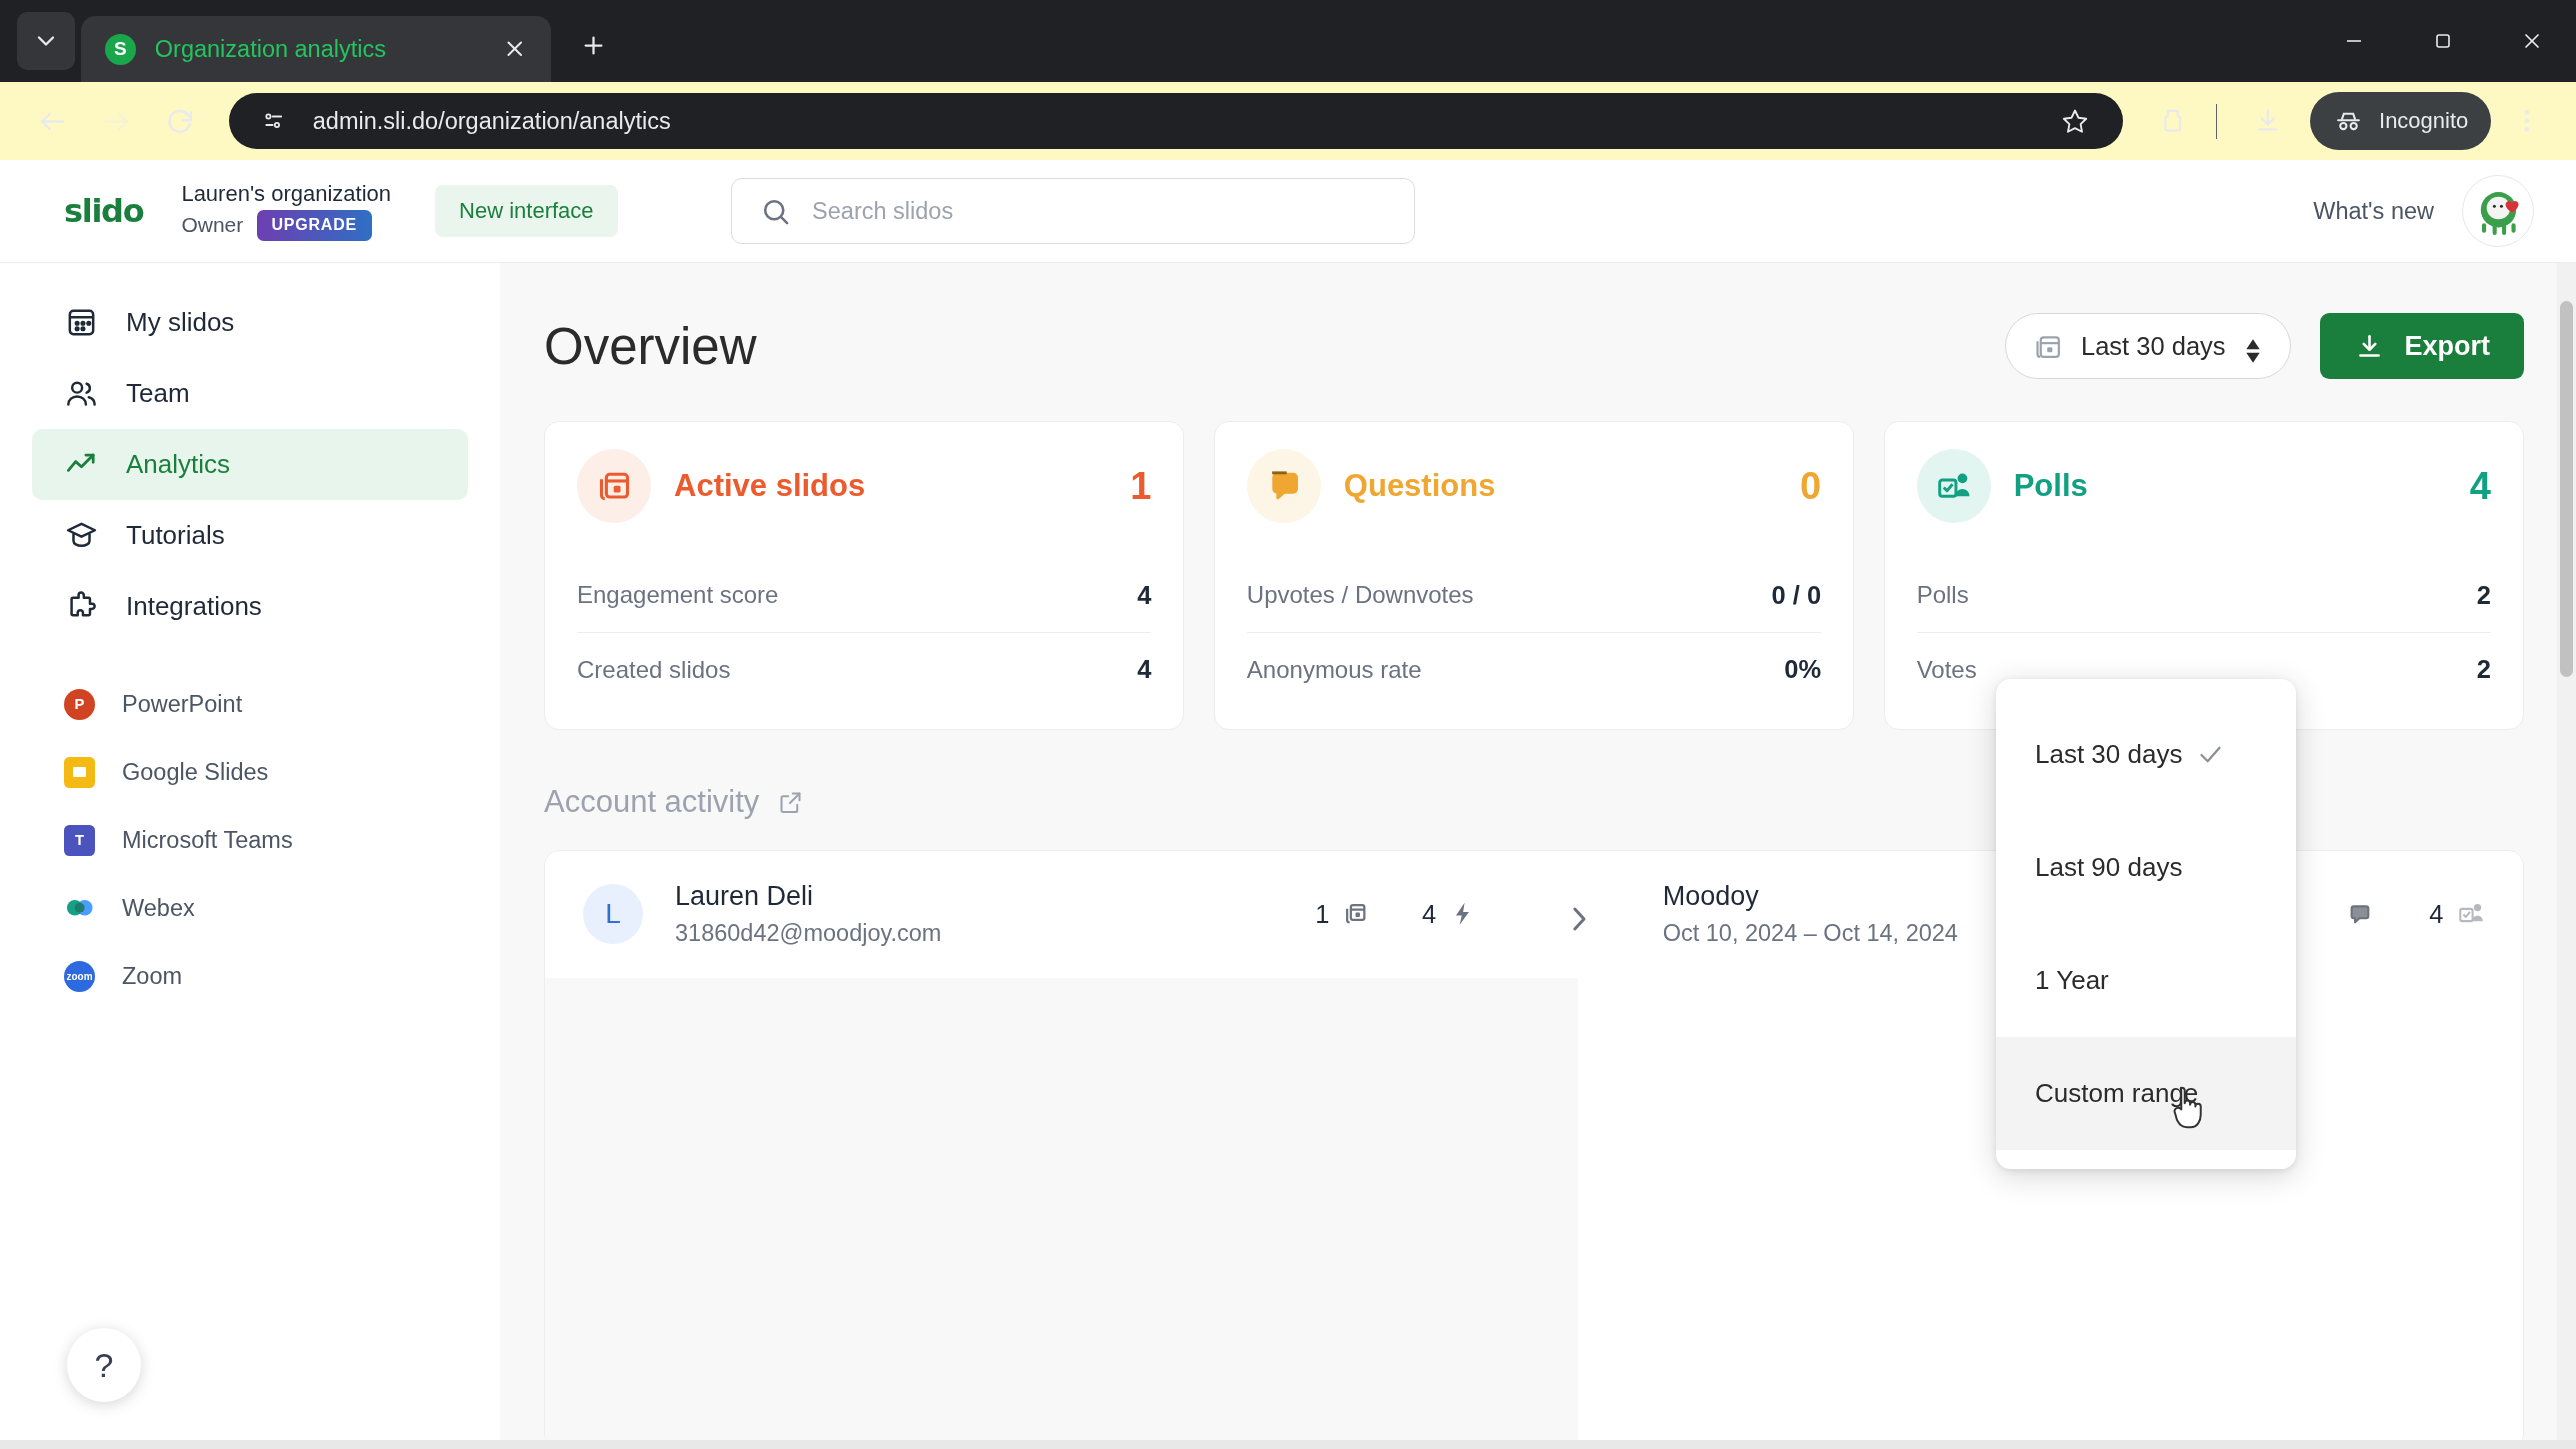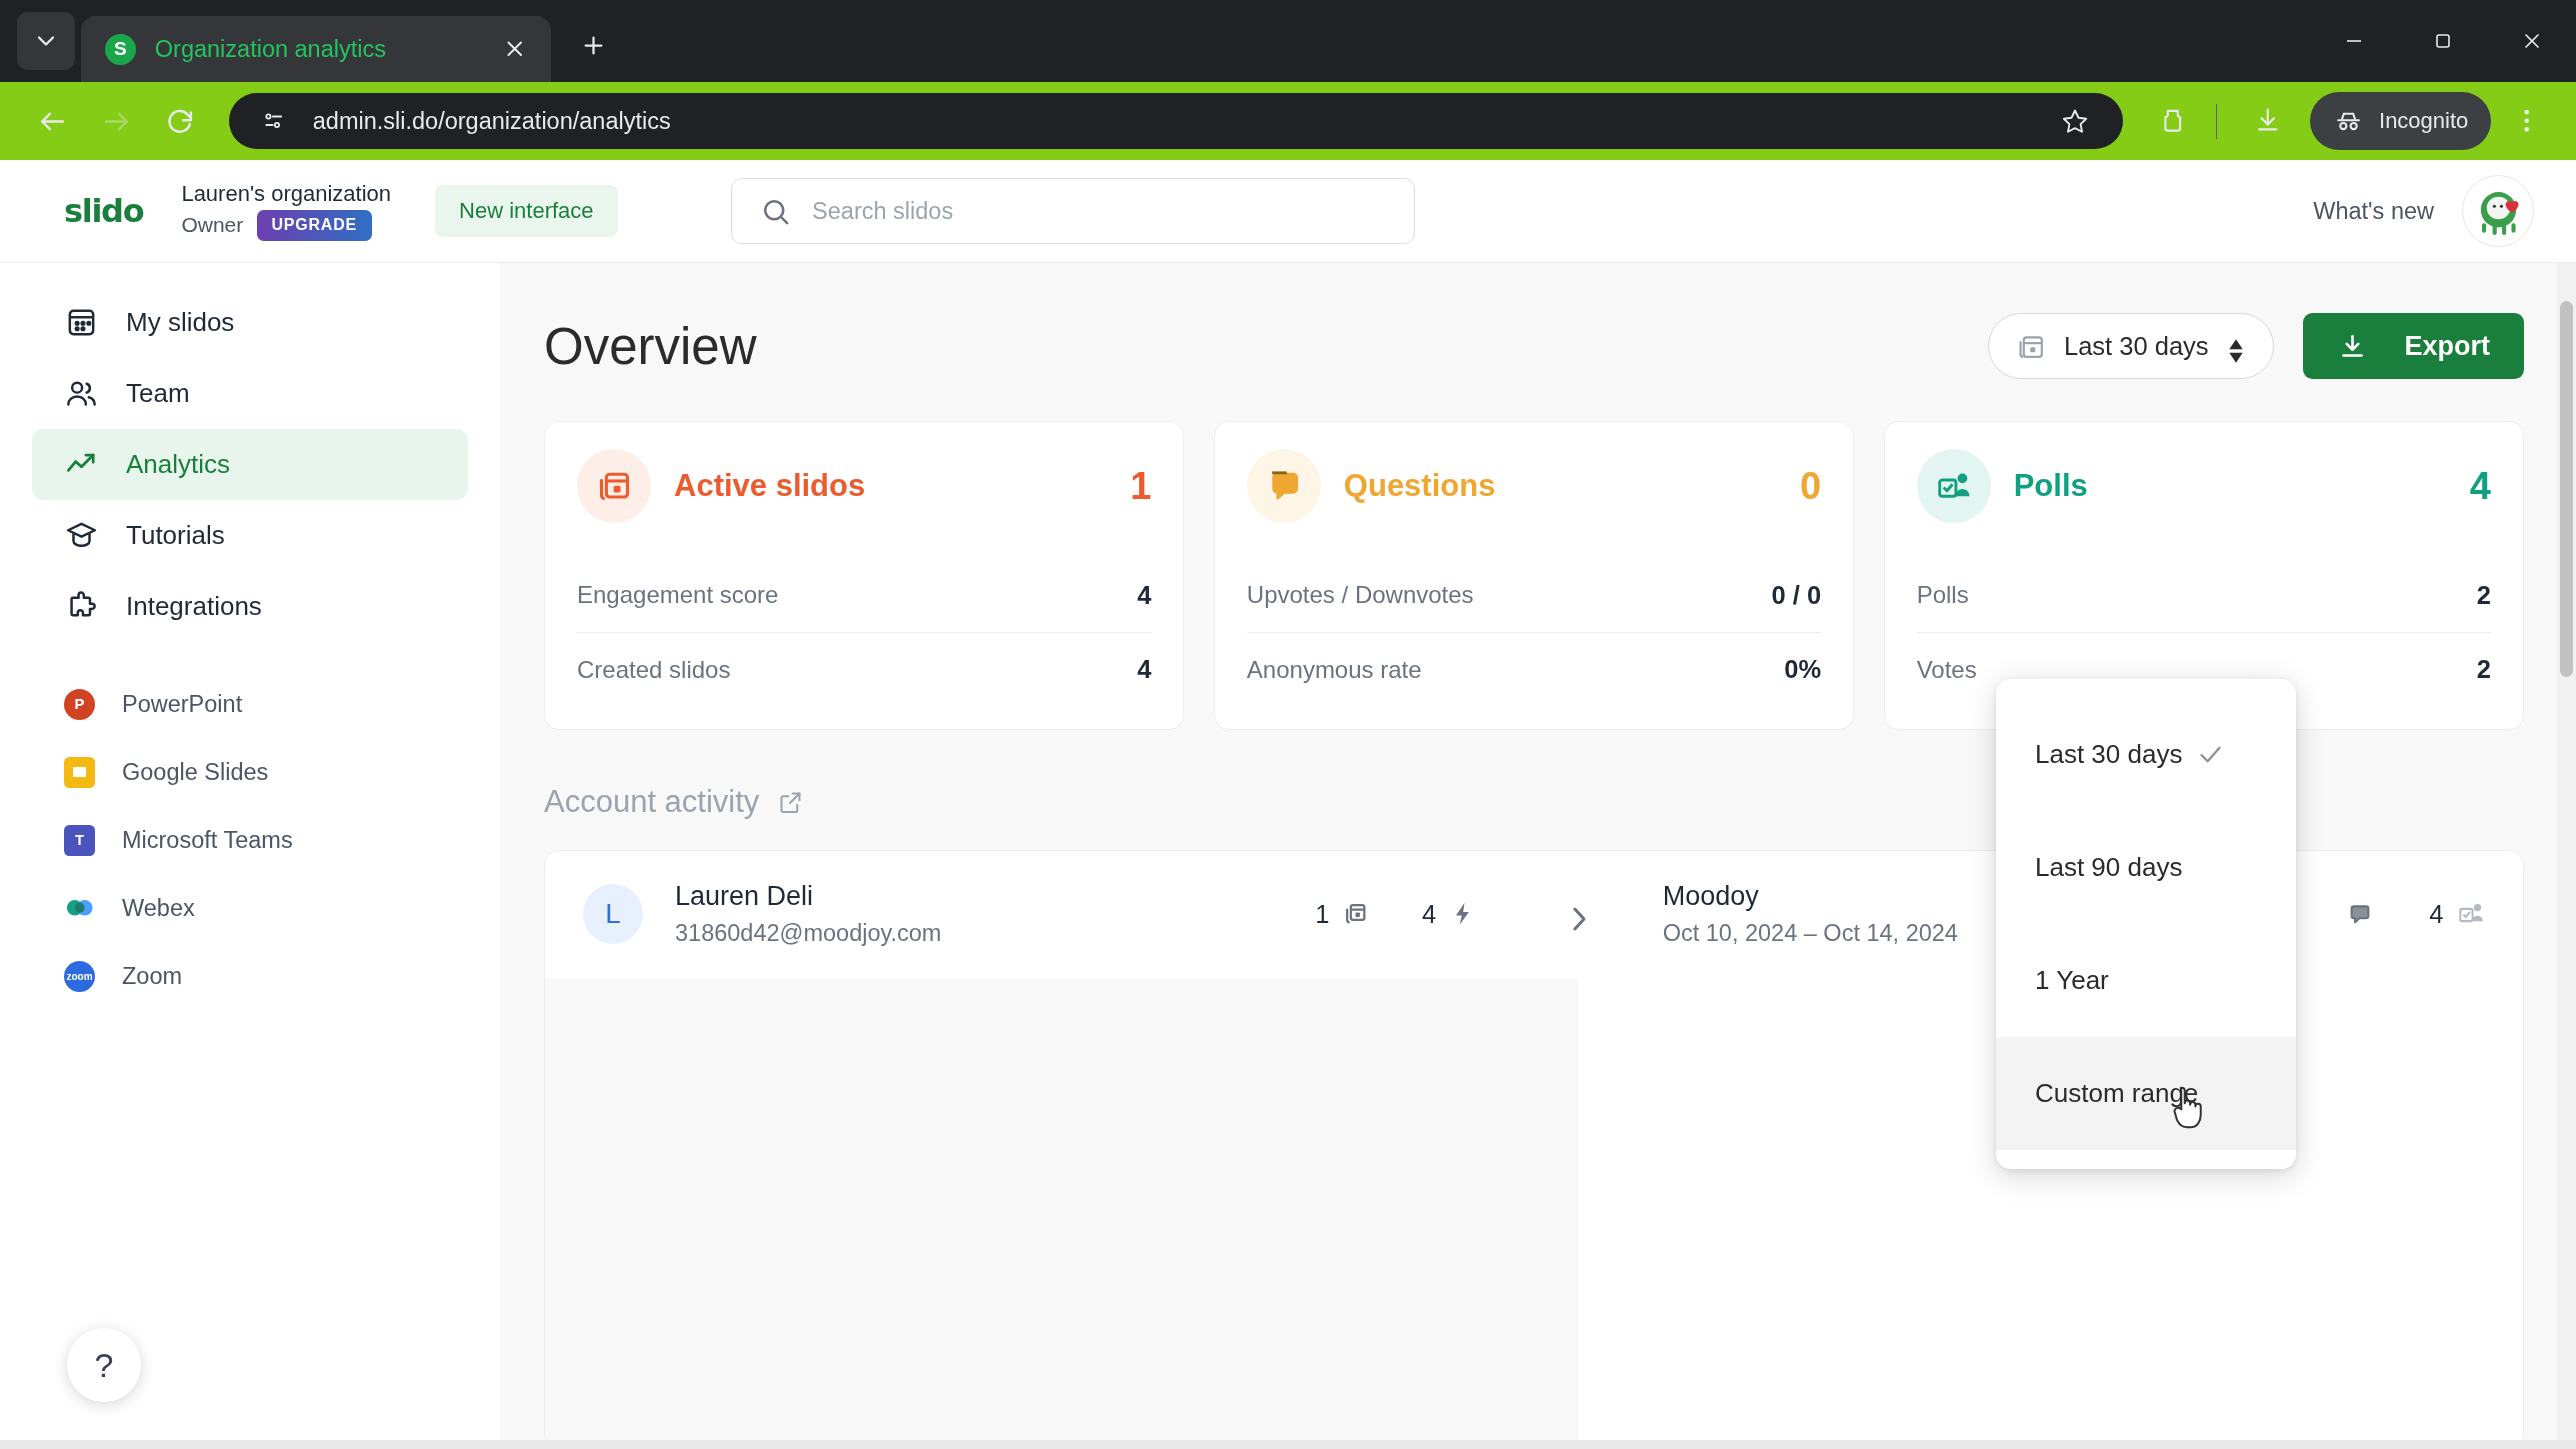--- a/index.html
+++ b/index.html
@@ -39,21 +39,21 @@
   .tab-close { width: 35px; height: 35px; display: flex; align-items: center; justify-content: center; border-radius: 50%; flex: none; }
   .tab-close svg { width: 21.5px; height: 21.5px; }
 
   .new-tab-btn { width: 54px; height: 54px; display: flex; align-items: center; justify-content: center; margin: 0 0 9.4px 16px; border-radius: 50%; flex: none; }
   .new-tab-btn svg { width: 27px; height: 27px; }
 
   .win-controls { position: absolute; right: 0; top: 0; height: 82px; display: flex; align-items: center; }
   .win-btn { width: 89px; height: 82px; display: flex; align-items: center; justify-content: center; }
   .win-btn svg { width: 24px; height: 24px; }
 
-  .toolbar { height: 78px; background: #84cc16; display: flex; align-items: center; padding: 0 20px; }
+  .toolbar { height: 78px; background: #fef9c3; display: flex; align-items: center; padding: 0 20px; }
   .nav-btn { width: 64px; height: 64px; display: flex; align-items: center; justify-content: center; border-radius: 50%; flex: none; }
   .nav-btn svg { width: 31px; height: 31px; }
   .nav-btn.disabled { opacity: 0.38; }
 
   .omnibox {
     flex: 1; height: 56px; background: #202124; border-radius: 28px;
     display: flex; align-items: center; padding: 0 23px; margin: 0 13.4px 0 17.4px;
     min-width: 0;
   }
   .omnibox-icon { width: 43px; height: 43px; border-radius: 50%; display: flex; align-items: center; justify-content: center; flex: none; }
@@ -145,21 +145,21 @@
   .main-actions { margin-left: auto; display: flex; align-items: center; gap: 29.5px; }
   .range-select {
     height: 66px; border: 0.7px solid #d8d8d8; border-radius: 33px; background: #fff;
     display: flex; align-items: center; padding: 0 27px; gap: 17.4px;
   }
   .range-select .cal { width: 31px; height: 31px; flex:none; }
   .range-select .txt { font-size: 25.5px; color: #2b2b2b; white-space: nowrap; }
   .range-select .chev { width: 20px; height: 31px; flex: none; }
   .export-btn {
     height: 66px; background: #1a7f3c; border-radius: 9.4px; color: #fff;
-    display: flex; align-items: center; padding: 0 34px; gap: 36px; justify-content: space-between;
+    display: flex; align-items: center; padding: 0 34px; gap: 19px; justify-content: space-between;
   }
   .export-btn svg { width: 31px; height: 31px; flex: none; }
   .export-btn span { font-size: 27px; font-weight: 600; white-space: nowrap; }
 
   .cards-row { display: flex; gap: 29.5px; }
   .stat-card {
     flex: 1; background: #fff; border: 0.7px solid #ededed; border-radius: 14.8px;
     padding: 27px 32px 23px 32px; min-width: 0;
   }
   .card-head { display: flex; align-items: center; gap: 23px; margin-bottom: 35px; }

